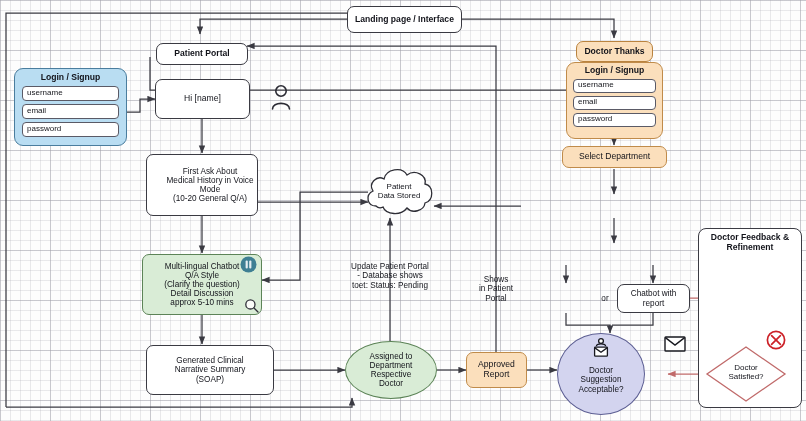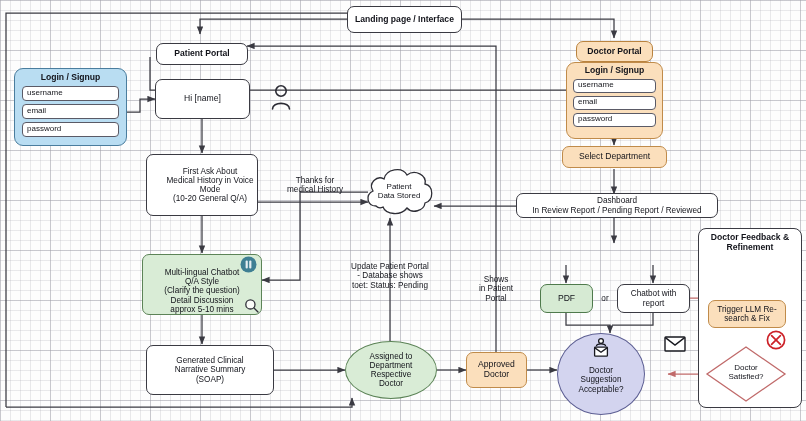--- a/index.html
+++ b/index.html
@@ -151,21 +151,21 @@
     </svg>
   </div>
 
   <div class="node f8" style="left:146px;top:154px;width:112px;height:62px;padding-left:16px;">
     <span class="tx">First Ask About
 Medical History in Voice
 Mode
 (10-20 General Q/A)</span>
   </div>
 
-  <div class="node green f8" style="left:142px;top:254px;width:120px;height:61px;align-items:flex-end;">
+  <div class="node green f8" style="left:142px;top:254px;width:120px;height:61px;">
     <span class="tx">Multi-lingual Chatbot
 Q/A Style
 (Clarify the question)
 Detail Discussion
 approx 5-10 mins</span>
   </div>
   <div class="ico" style="left:240px;top:256px;width:17px;height:17px;">
     <svg viewBox="0 0 17 17" width="17" height="17">
       <circle cx="8.5" cy="8.5" r="8" fill="#3f7f93"></circle>
       <rect x="5.6" y="4.6" width="2.2" height="7.8" rx="1" fill="#e6eef2"></rect>
@@ -197,47 +197,40 @@
 
   <div class="node circle green f8" style="left:345px;top:341px;width:92px;height:58px;border-radius:50%;">
     <span class="tx">Assigned to
 Department
 Respective
 Doctor</span>
   </div>
 
   <div class="node orange f85" style="left:466px;top:352px;width:61px;height:36px;">
     <span class="tx">Approved
-Doctor</span>
+Report</span>
   </div>
 
   <div class="node orange2 bold f85" style="left:576px;top:41px;width:77px;height:21px;">
-    <span class="tx">Doctor Portal</span>
+    <span class="tx">Doctor Thanks</span>
   </div>
 
   <div class="node orange" style="left:566px;top:62px;width:97px;height:77px;border-radius:9px;display:block;padding:3px 6px;">
     <div class="bold f85" style="text-align:center;margin-bottom:3px;">Login / Signup</div>
     <div class="field" style="height:14px;margin-bottom:3px;">username</div>
     <div class="field" style="height:14px;margin-bottom:3px;">email</div>
     <div class="field" style="height:14px;">password</div>
   </div>
 
   <div class="node orange f85" style="left:562px;top:146px;width:105px;height:22px;">
     <span class="tx">Select Department</span>
   </div>
 
-  <div class="node f8" style="left:516px;top:193px;width:202px;height:25px;">
-    <span class="tx">Dashboard
-In Review Report / Pending Report / Reviewed</span>
-  </div>
-
-
-  <div class="node green2 f85" style="left:540px;top:284px;width:53px;height:29px;">
-    <span class="tx">PDF</span>
-  </div>
+
+
 
   <div class="lbl" style="left:596px;top:294px;width:18px;">or</div>
 
   <div class="node f8" style="left:617px;top:284px;width:73px;height:29px;">
     <span class="tx">Chatbot with
 report</span>
   </div>
 
   <div class="node circle lav f8" style="left:557px;top:333px;width:88px;height:82px;border-radius:50%;">
     <span class="tx" style="margin-top:12px;">Doctor
@@ -259,42 +252,36 @@
       <path d="M1.4,1.6 L11,9 L20.6,1.6"></path>
     </svg>
   </div>
 
   <div class="node" style="left:698px;top:228px;width:104px;height:180px;display:block;padding:4px 5px;border-radius:8px;">
     <div class="bold f85" style="text-align:center;white-space:pre-line;line-height:1.12;">Doctor Feedback &amp;
 Refinement</div>
   </div>
 
 
-  <div class="node orange f8" style="left:708px;top:300px;width:78px;height:28px;">
-    <span class="tx">Trigger LLM Re-
-search &amp; Fix</span>
-  </div>
 
   <div style="position:absolute;left:705px;top:345px;width:82px;height:58px;">
     <svg viewBox="0 0 82 58" width="82" height="58">
       <path d="M41,2 L80,29 L41,56 L2,29 Z" fill="#ffffff" stroke="#c06a6a" stroke-width="1.3"></path>
     </svg>
     <div style="position:absolute;left:0;top:18px;width:82px;text-align:center;font-size:8px;line-height:1.15;white-space:pre-line;color:#14151c;">Doctor
 Satisfied?</div>
   </div>
 
   <div class="ico" style="left:766px;top:330px;width:20px;height:20px;">
     <svg viewBox="0 0 20 20" width="20" height="20" fill="none" stroke="#cc2027" stroke-width="1.7">
       <circle cx="10" cy="10" r="8.6" fill="#fff"></circle>
       <path d="M5.6,5.6 L14.4,14.4 M14.4,5.6 L5.6,14.4" stroke-linecap="round"></path>
     </svg>
   </div>
 
-  <div class="lbl" style="left:264px;top:176px;width:102px;">Thanks for
-medical History</div>
   <div class="lbl" style="left:325px;top:262px;width:130px;">Update Patient Portal
 - Database shows
 toet: Status: Pending</div>
   <div class="lbl" style="left:467px;top:275px;width:58px;">Shows
 in Patient
 Portal</div>
 
 </div>
 
 </body></html>

